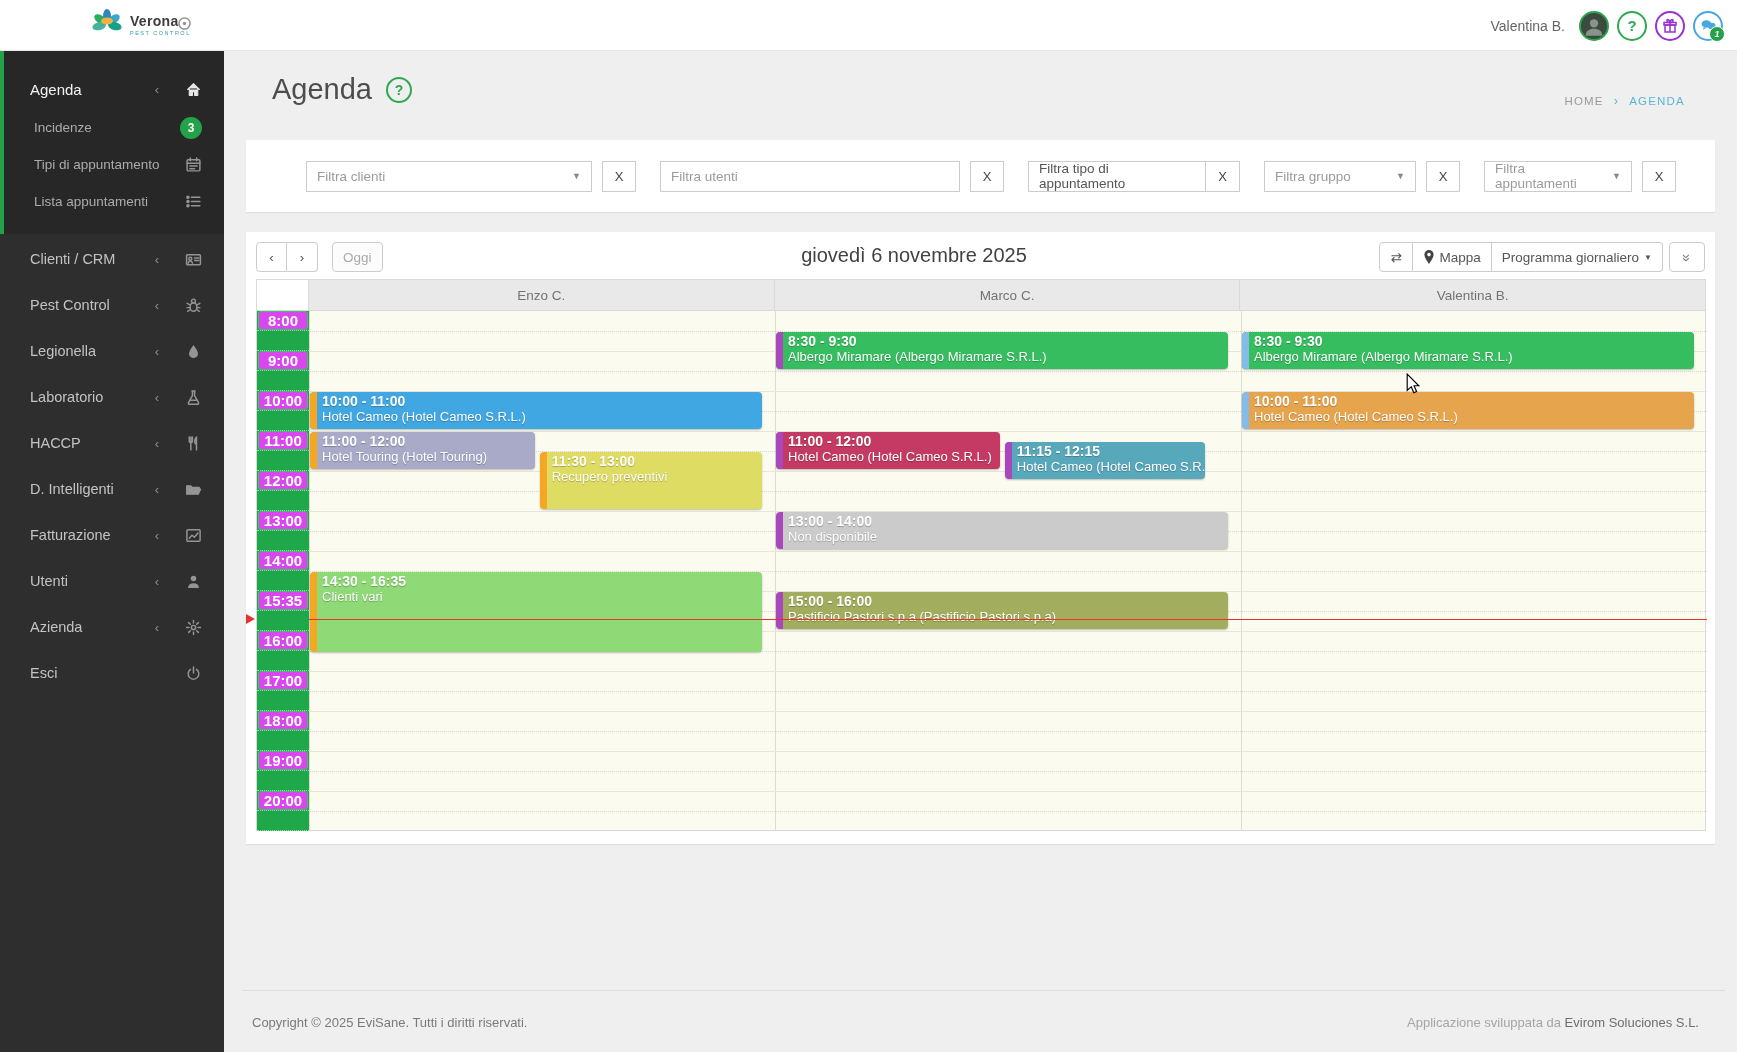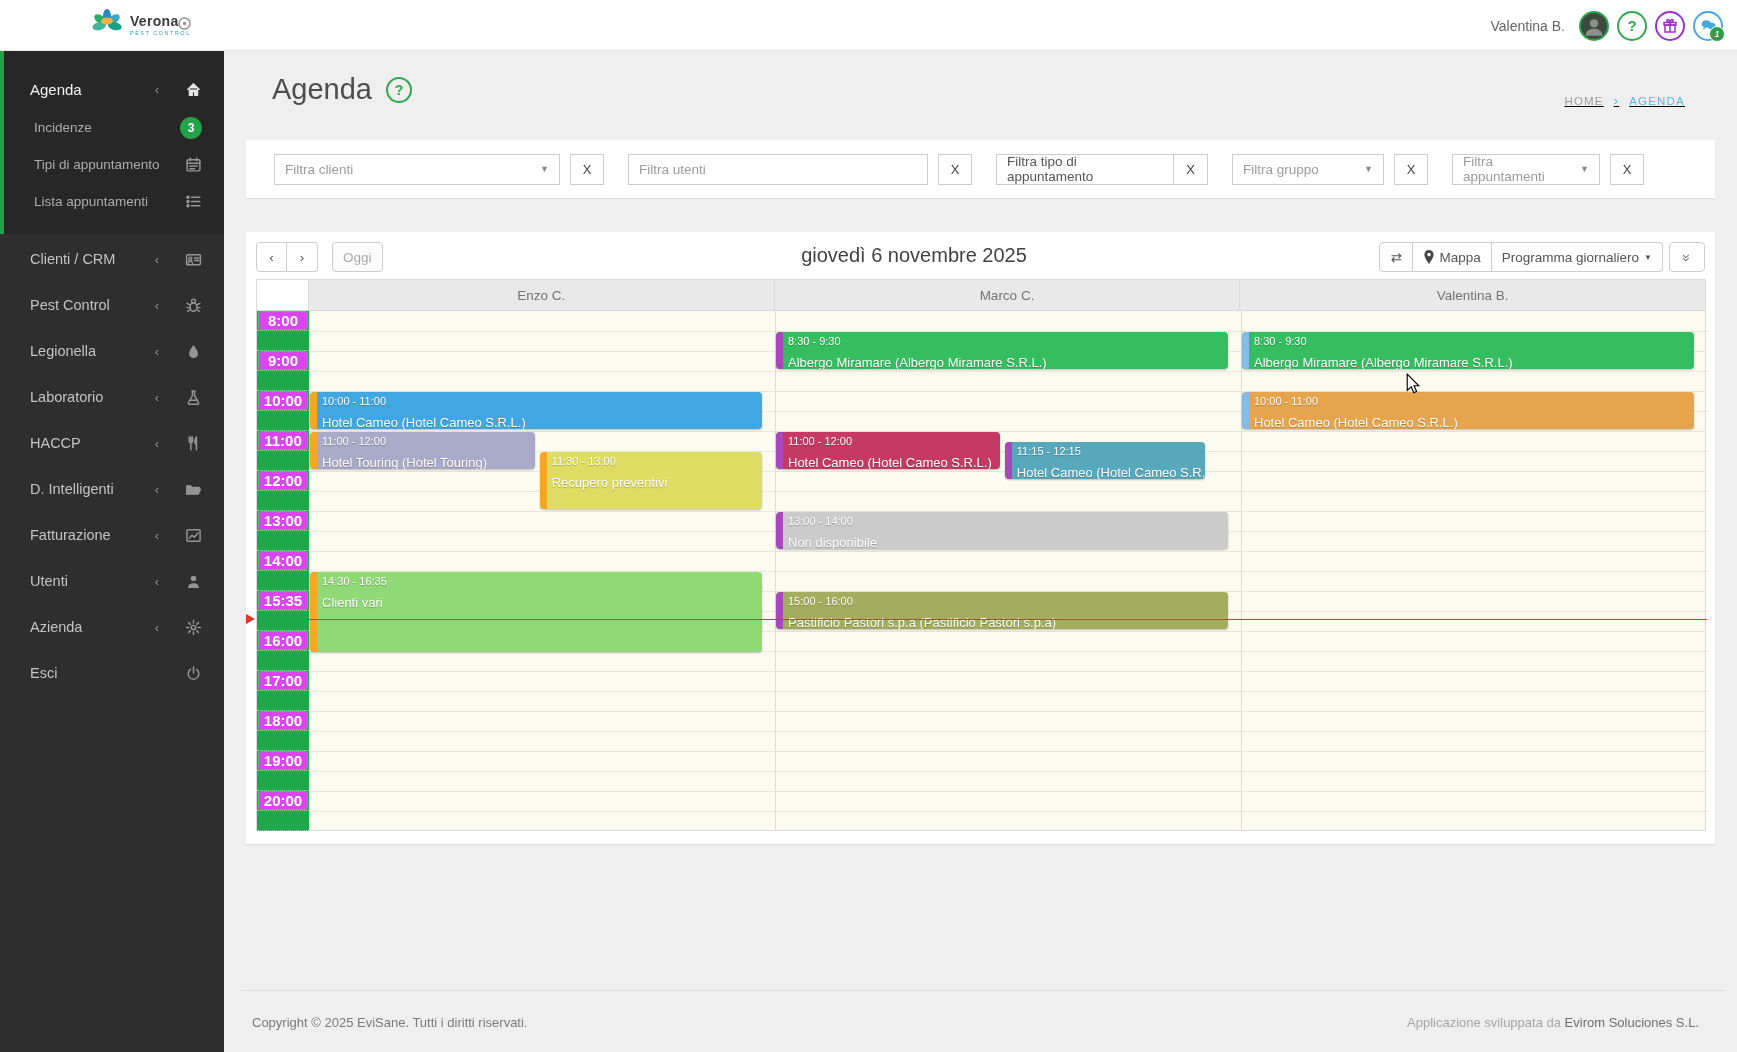--- a/index.html
+++ b/index.html
@@ -37,28 +37,28 @@
   .side-row-label { color:#c3c3c3; font-size:14.5px; }
   .side-sections { margin-top:2px; }
   .icon { width:17px; height:17px; color:#949494; flex:0 0 auto; }
   .icon svg { width:100%; height:100%; display:block; }
 
   
   .main { position:absolute; left:224px; top:51px; width:1513px; height:1001px; background:#efeff0; }
   .page-title-row { position:absolute; left:48px; top:22px; display:flex; align-items:center; }
   .page-title { font-size:29px; font-weight:300; color:#4d4d4d; }
   .help-badge { width:26px; height:26px; border-radius:50%; border:2px solid #2fa84f; color:#2fa84f; font-weight:bold; font-size:14px; display:flex; align-items:center; justify-content:center; margin-left:14px; cursor:pointer; }
-  .breadcrumb { position:absolute; right:52px; top:42px; font-size:11.5px; letter-spacing:1.2px; display:flex; align-items:center; gap:10px;text-decoration:underline; }
+  .breadcrumb { position:absolute; right:52px; top:42px; font-size:11.5px; letter-spacing:1.2px; display:flex; align-items:center; gap:10px; }
   .bc-home { color:#9a9a9a; cursor:pointer; }
   .bc-sep { color:#58b7d8; font-size:13px; }
   .bc-cur { color:#58b7d8; }
 
   
   .card { position:absolute; background:#fff; box-shadow:0 1px 1px rgba(0,0,0,.07); }
-  .filter-card { left:22px; top:89px; width:1469px; height:58px; display:flex; align-items:center; padding:0 28px; gap:24px; }
+  .filter-card { left:22px; top:89px; width:1469px; height:72px; display:flex; align-items:center; padding:0 60px; gap:24px; }
   .fgroup { display:flex; align-items:center; gap:10px; }
   .fgroup.joined { gap:0; }
   .ffield { height:31px; border:1px solid #ccc; background:#fff; color:#9b9b9b; font-size:13.5px; display:flex; align-items:center; padding:0 10px; position:relative; }
   .ffield.dark { color:#555; }
   .ffield .caret { margin-left:auto; color:#888; font-size:9px; padding-left:8px; }
   .fclear { width:34px; height:31px; border:1px solid #ccc; background:#fff; color:#444; font-size:13px; display:flex; align-items:center; justify-content:center; cursor:pointer; }
   .fgroup.joined .fclear { border-left:none; }
 
   .cal-card { left:22px; top:181px; width:1469px; height:612px; }
   .cal-toolbar { position:absolute; left:10px; right:10px; top:10px; height:30px; }
@@ -83,22 +83,22 @@
   .grid-body { position:absolute; left:0; top:32px; width:1450px; height:520px; background:#fcfbef; border:1px solid #d9d9d9; border-top:none; }
   .gutter { position:absolute; left:0; top:0; width:52px; height:520px; background:#1fa84a; }
   .g-cell { height:20px; border-bottom:1px dotted rgba(255,255,255,.55); position:relative; }
   .g-hourbox { position:absolute; inset:0 1px 0 1px; background:#d946ef; border:1px solid #49bd6e; border-radius:3px; color:#fff; font-weight:bold; font-size:15px; text-align:center; line-height:18px; }
   .vline { position:absolute; top:0; width:1px; height:520px; background:#dcdcd4; }
   .hline { position:absolute; left:52px; width:1398px; height:0; border-top:1px solid #e6e6dc; }
   .hline.half { border-top-style:dotted; border-top-color:#d9d9cd; }
   .event { position:absolute; border-radius:4px; color:#fff; padding:2px 6px 2px 5px; overflow:hidden; box-shadow:0 1px 2px rgba(0,0,0,.25); cursor:pointer; z-index:3; }
   .event .bar { position:absolute; left:0; top:0; bottom:0; width:7px; border-radius:4px 0 0 4px; }
   .event .ev-in { margin-left:7px; text-shadow:0 1px 1px rgba(0,0,0,.25); }
-  .ev-time { font-size:11px; font-weight:normal; line-height:15px; white-space:nowrap; }
-  .ev-title { font-size:13px; line-height:16px; white-space:nowrap;margin-top:6px; }
+  .ev-time { font-size:14px; font-weight:bold; line-height:15px; white-space:nowrap; }
+  .ev-title { font-size:13px; line-height:16px; white-space:nowrap; }
   .now-line { position:absolute; left:52px; width:1398px; height:0; border-top:1.5px solid #e53430; z-index:6; }
   .now-arrow { position:absolute; left:-11px; width:0; height:0; border-left:9px solid #e53430; border-top:5.5px solid transparent; border-bottom:5.5px solid transparent; z-index:6; }
 
   
   .footer { position:absolute; left:18px; right:12px; top:939px; border-top:1px solid #ddd; padding:24px 26px 0 10px; display:flex; justify-content:space-between; }
   .foot-left { color:#7a7a7a; font-size:13px; }
   .foot-right { color:#a5a5a5; font-size:13px; }
   .foot-right b { color:#6e6e6e; font-weight:normal; }
 
   .cursor { position:absolute; left:1404px; top:373px; z-index:99; pointer-events:none; }

